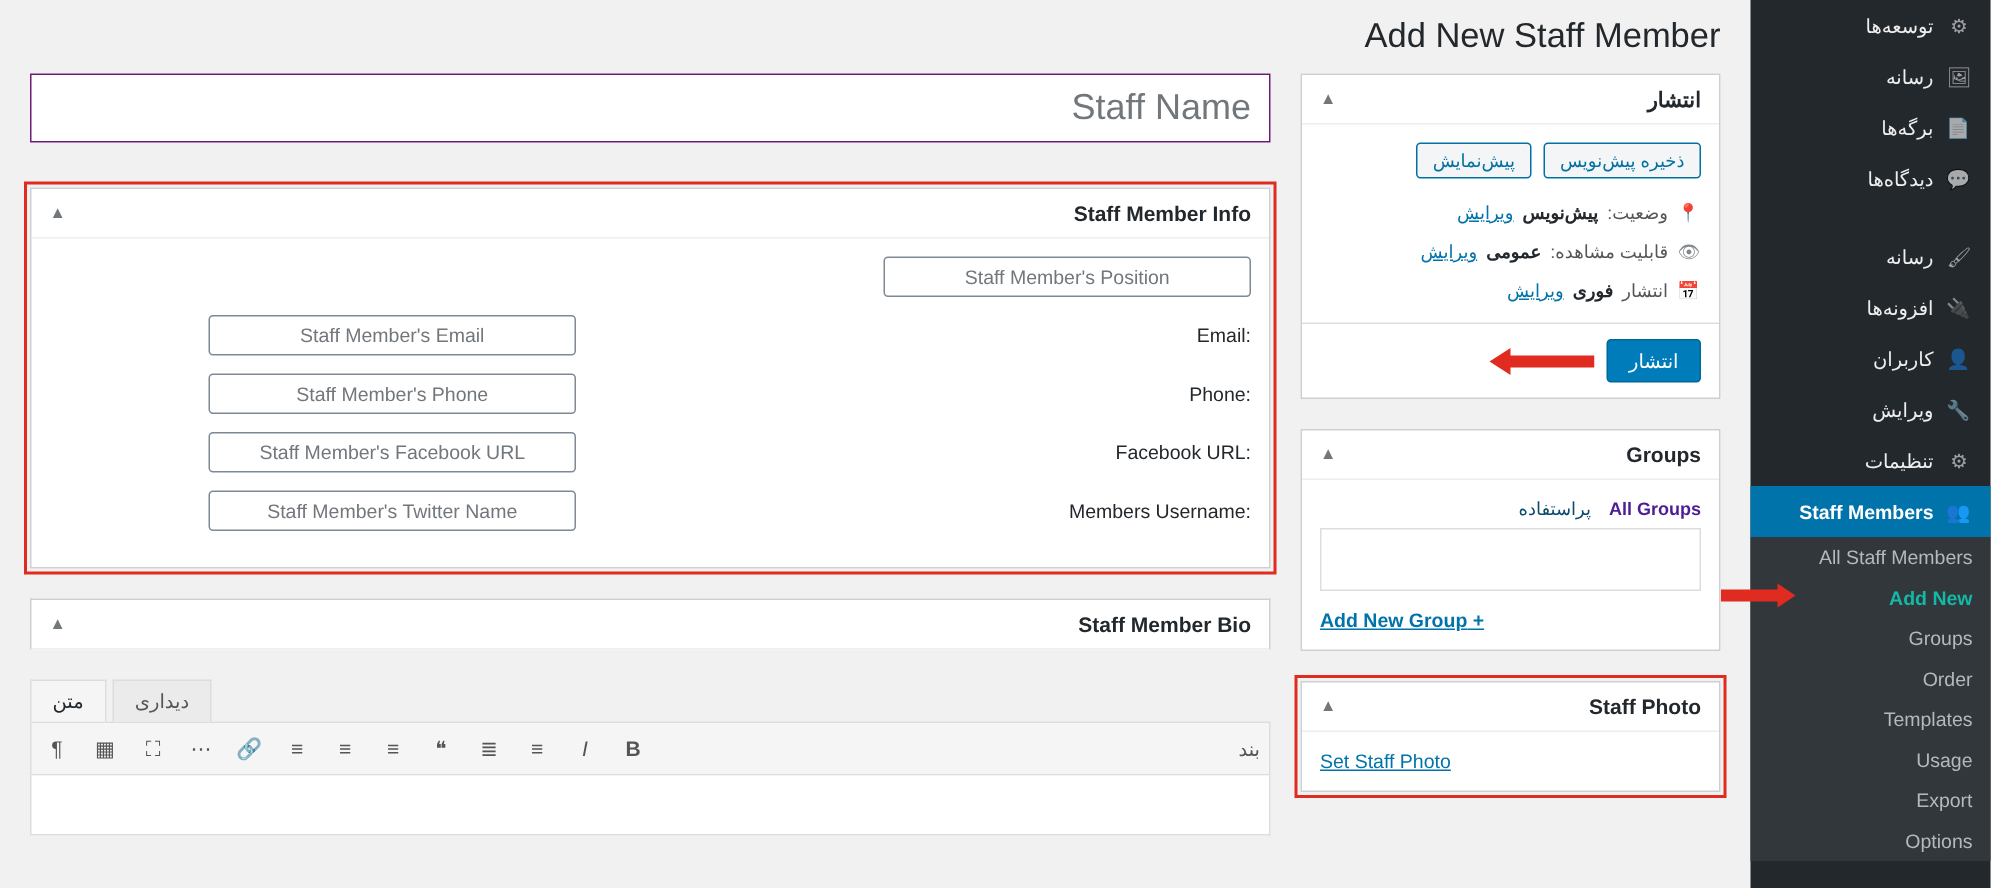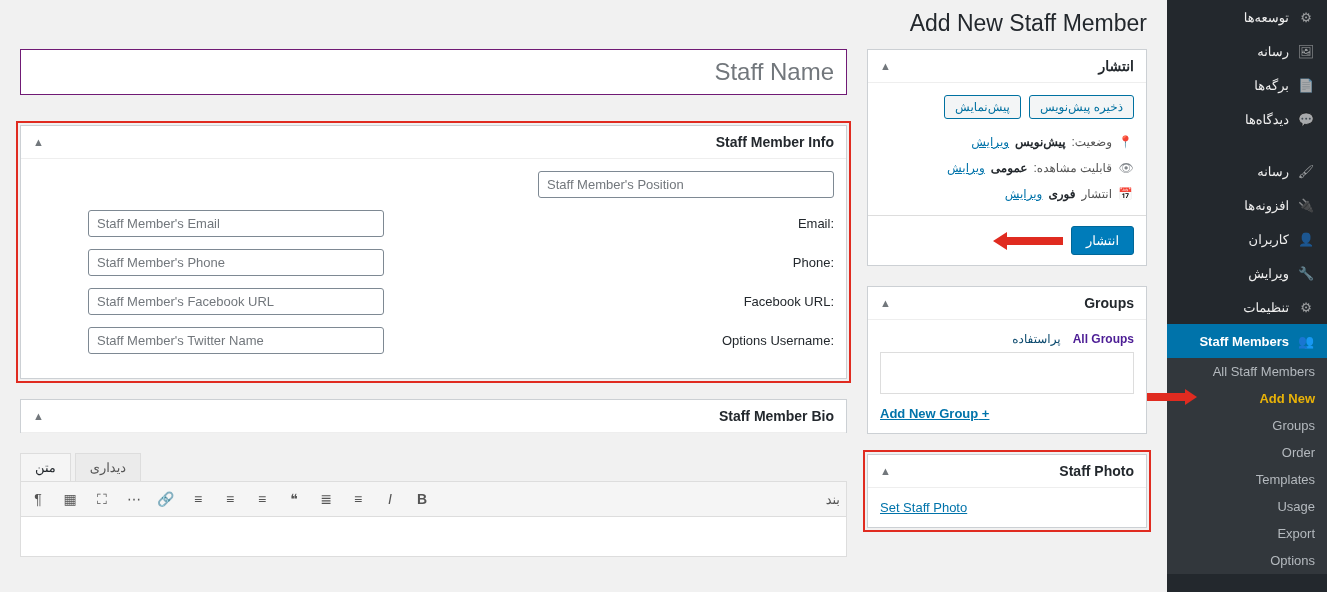--- a/index.html
+++ b/index.html
@@ -4,21 +4,21 @@
 <style>
 * { box-sizing: border-box; margin: 0; padding: 0; }
 body { font-family: Tahoma, Arial, sans-serif; font-size: 13px; background: #f1f1f1; color: #23282d; width: 1327px; height: 592px; overflow: hidden; }
 
 
 .admin-sidebar { position: absolute; right: 0; top: 0; width: 160px; height: 100%; background: #23282d; color: #eee; }
 .admin-sidebar .menu-item { display: flex; align-items: center; gap: 8px; padding: 8px 12px; color: #eee; cursor: pointer; font-size: 13px; }
 .admin-sidebar .menu-item.current { background: #0073aa; color: #fff; font-weight: bold; }
 .admin-sidebar .submenu { background: #32373c; }
 .admin-sidebar .submenu .sub-item { padding: 6px 12px; color: #b4b9be; cursor: pointer; font-size: 13px; text-align: right; }
-.admin-sidebar .submenu .sub-item.current { color: #eab308; font-weight: bold; position: relative; text-align: right; }
+.admin-sidebar .submenu .sub-item.current { color: #14b8a6; font-weight: bold; position: relative; text-align: right; }
 .admin-sidebar .ico { width: 18px; height: 18px; display: inline-flex; align-items: center; justify-content: center; opacity: .6; }
 .arrow-red { position: absolute; right: 130px; top: 2px; color: #e02b20; font-size: 22px; font-weight: bold; }
 
 
 .main { position: absolute; right: 160px; left: 0; top: 0; bottom: 0; padding: 10px 20px; }
 .page-title { font-size: 23px; font-weight: 400; color: #23282d; padding: 0 0 12px 0; text-align: right; }
 .columns { display: flex; flex-direction: row-reverse; gap: 20px; }
 .col-main { flex: 1; }
 .col-side { width: 280px; }
 
@@ -30,21 +30,21 @@
 .metabox { background: #fff; border: 1px solid #ccd0d4; margin-bottom: 20px; }
 .metabox.highlight { outline: 2px solid #e02b20; outline-offset: 2px; }
 .metabox-header { display: flex; align-items: center; justify-content: space-between; padding: 8px 12px; border-bottom: 1px solid #eee; }
 .metabox-header h2 { font-size: 14px; font-weight: bold; }
 .metabox-header .toggle { color: #72777c; cursor: pointer; font-size: 11px; }
 .metabox-body { padding: 12px; }
 
 
 .info-row { display: flex; align-items: center; justify-content: flex-start; gap: 30px; margin-bottom: 12px; }
 .info-row label { width: 420px; text-align: right; color: #23282d; font-size: 13px; direction: ltr; }
-.info-row input { width: 296px; padding: 5px 8px; border: 1px solid #7e8993; border-radius: 3px; font-size: 13px; text-align: left; direction: ltr; color:#555;}
+.info-row input { width: 245px; padding: 5px 8px; border: 1px solid #7e8993; border-radius: 3px; font-size: 13px; text-align: center; direction: ltr; color:#555;}
 .info-row input::placeholder { color: #72777c; }
 
 
 .editor-tabs { display: flex; gap: 4px; margin-top: 8px; }
 .editor-tab { padding: 6px 14px; border: 1px solid #ddd; border-bottom: none; background: #f5f5f5; cursor: pointer; font-size: 13px; }
 .editor-tab.active { background: #ebebeb; color: #555; }
 .editor-toolbar { border: 1px solid #ddd; background: #f5f5f5; padding: 6px; display: flex; gap: 10px; align-items: center; justify-content: flex-end; flex-direction: row; }
 .editor-toolbar .tbtn { width: 22px; height: 22px; display: inline-flex; align-items: center; justify-content: center; color: #555; cursor: pointer; font-size: 14px; }
 .editor-toolbar .lbl { color: #555; font-size: 13px; margin-left: auto; }
 .editor-area { border: 1px solid #ddd; border-top: none; height: 40px; background: #fff; }
@@ -158,21 +158,21 @@
           </div>
           <div class="info-row">
             <label>Phone:</label>
             <input placeholder="Staff Member's Phone" style="">
           </div>
           <div class="info-row">
             <label>Facebook URL:</label>
             <input placeholder="Staff Member's Facebook URL" style="">
           </div>
           <div class="info-row">
-            <label>Options Username:</label>
+            <label>Members Username:</label>
             <input placeholder="Staff Member's Twitter Name" style="">
           </div>
         </div>
       </div>
 
       
       <div class="metabox" style="border-bottom:none">
         <div class="metabox-header">
           <h2>Staff Member Bio</h2>
           <span class="toggle">▲</span>

